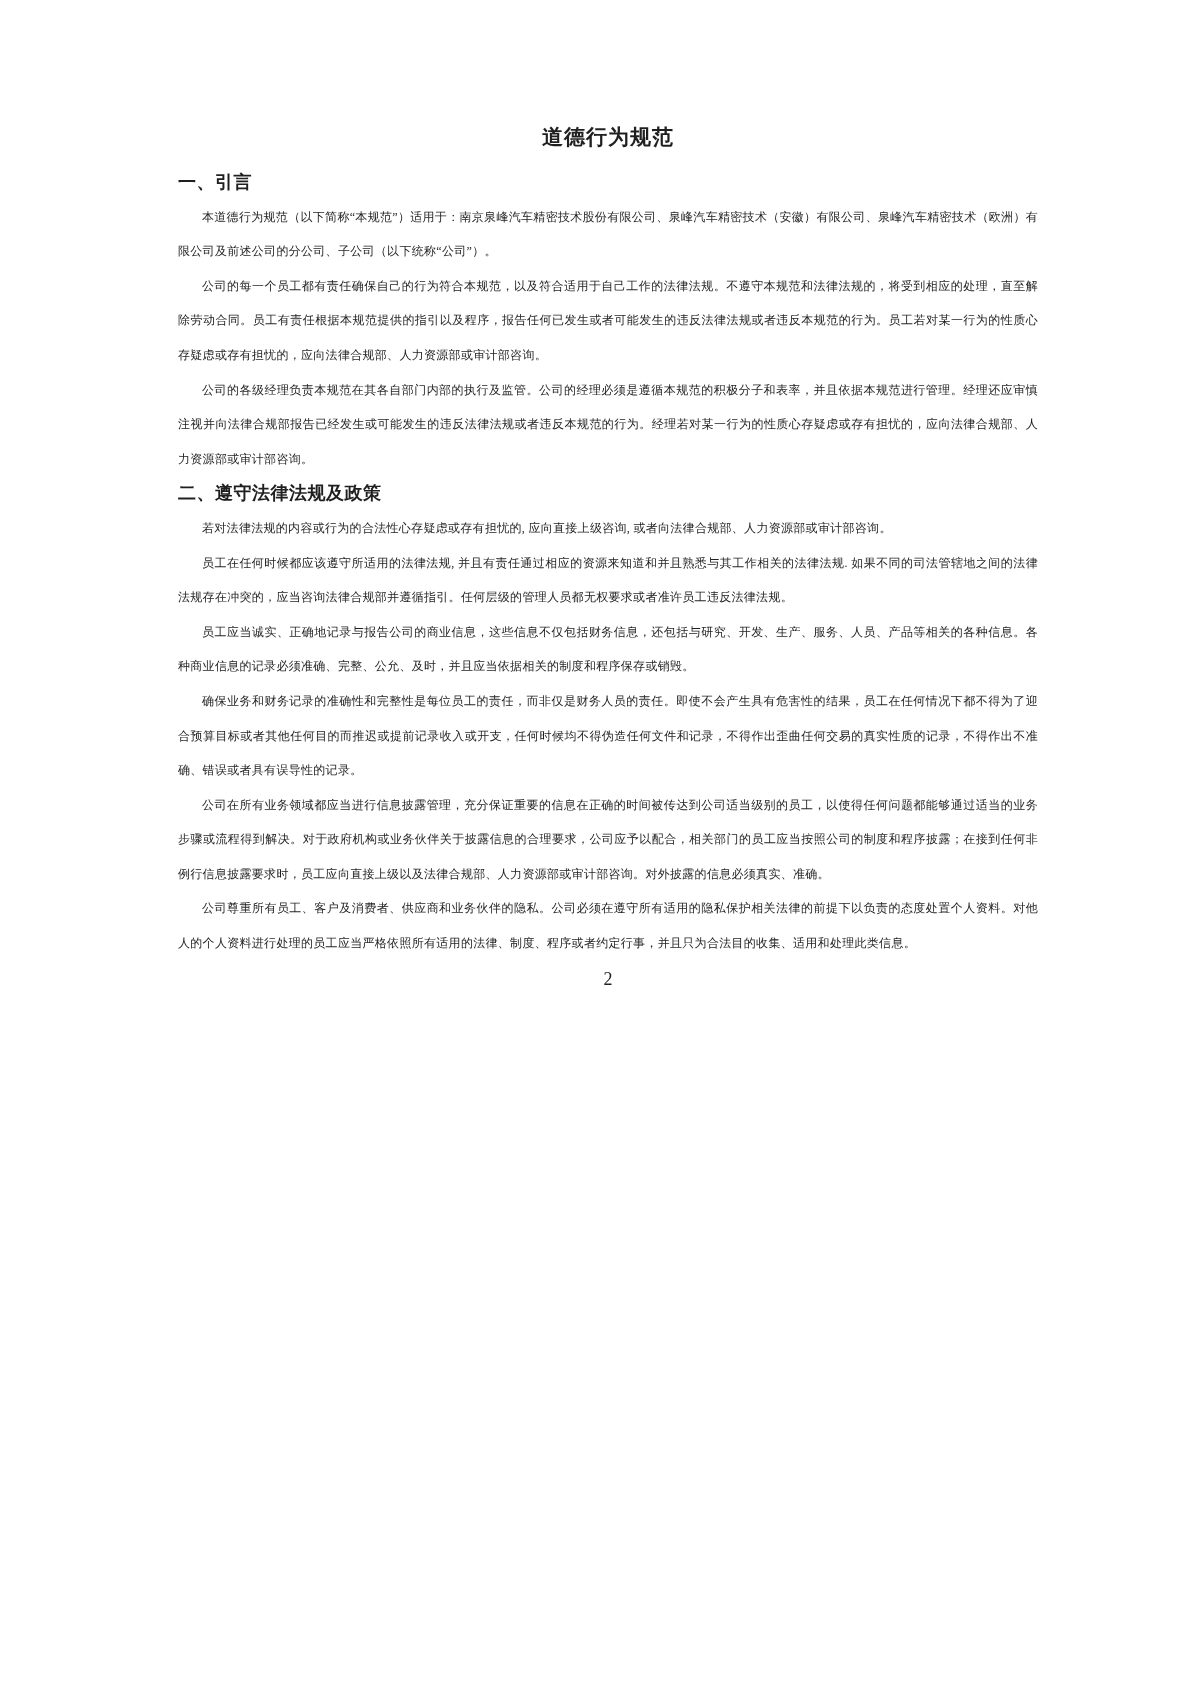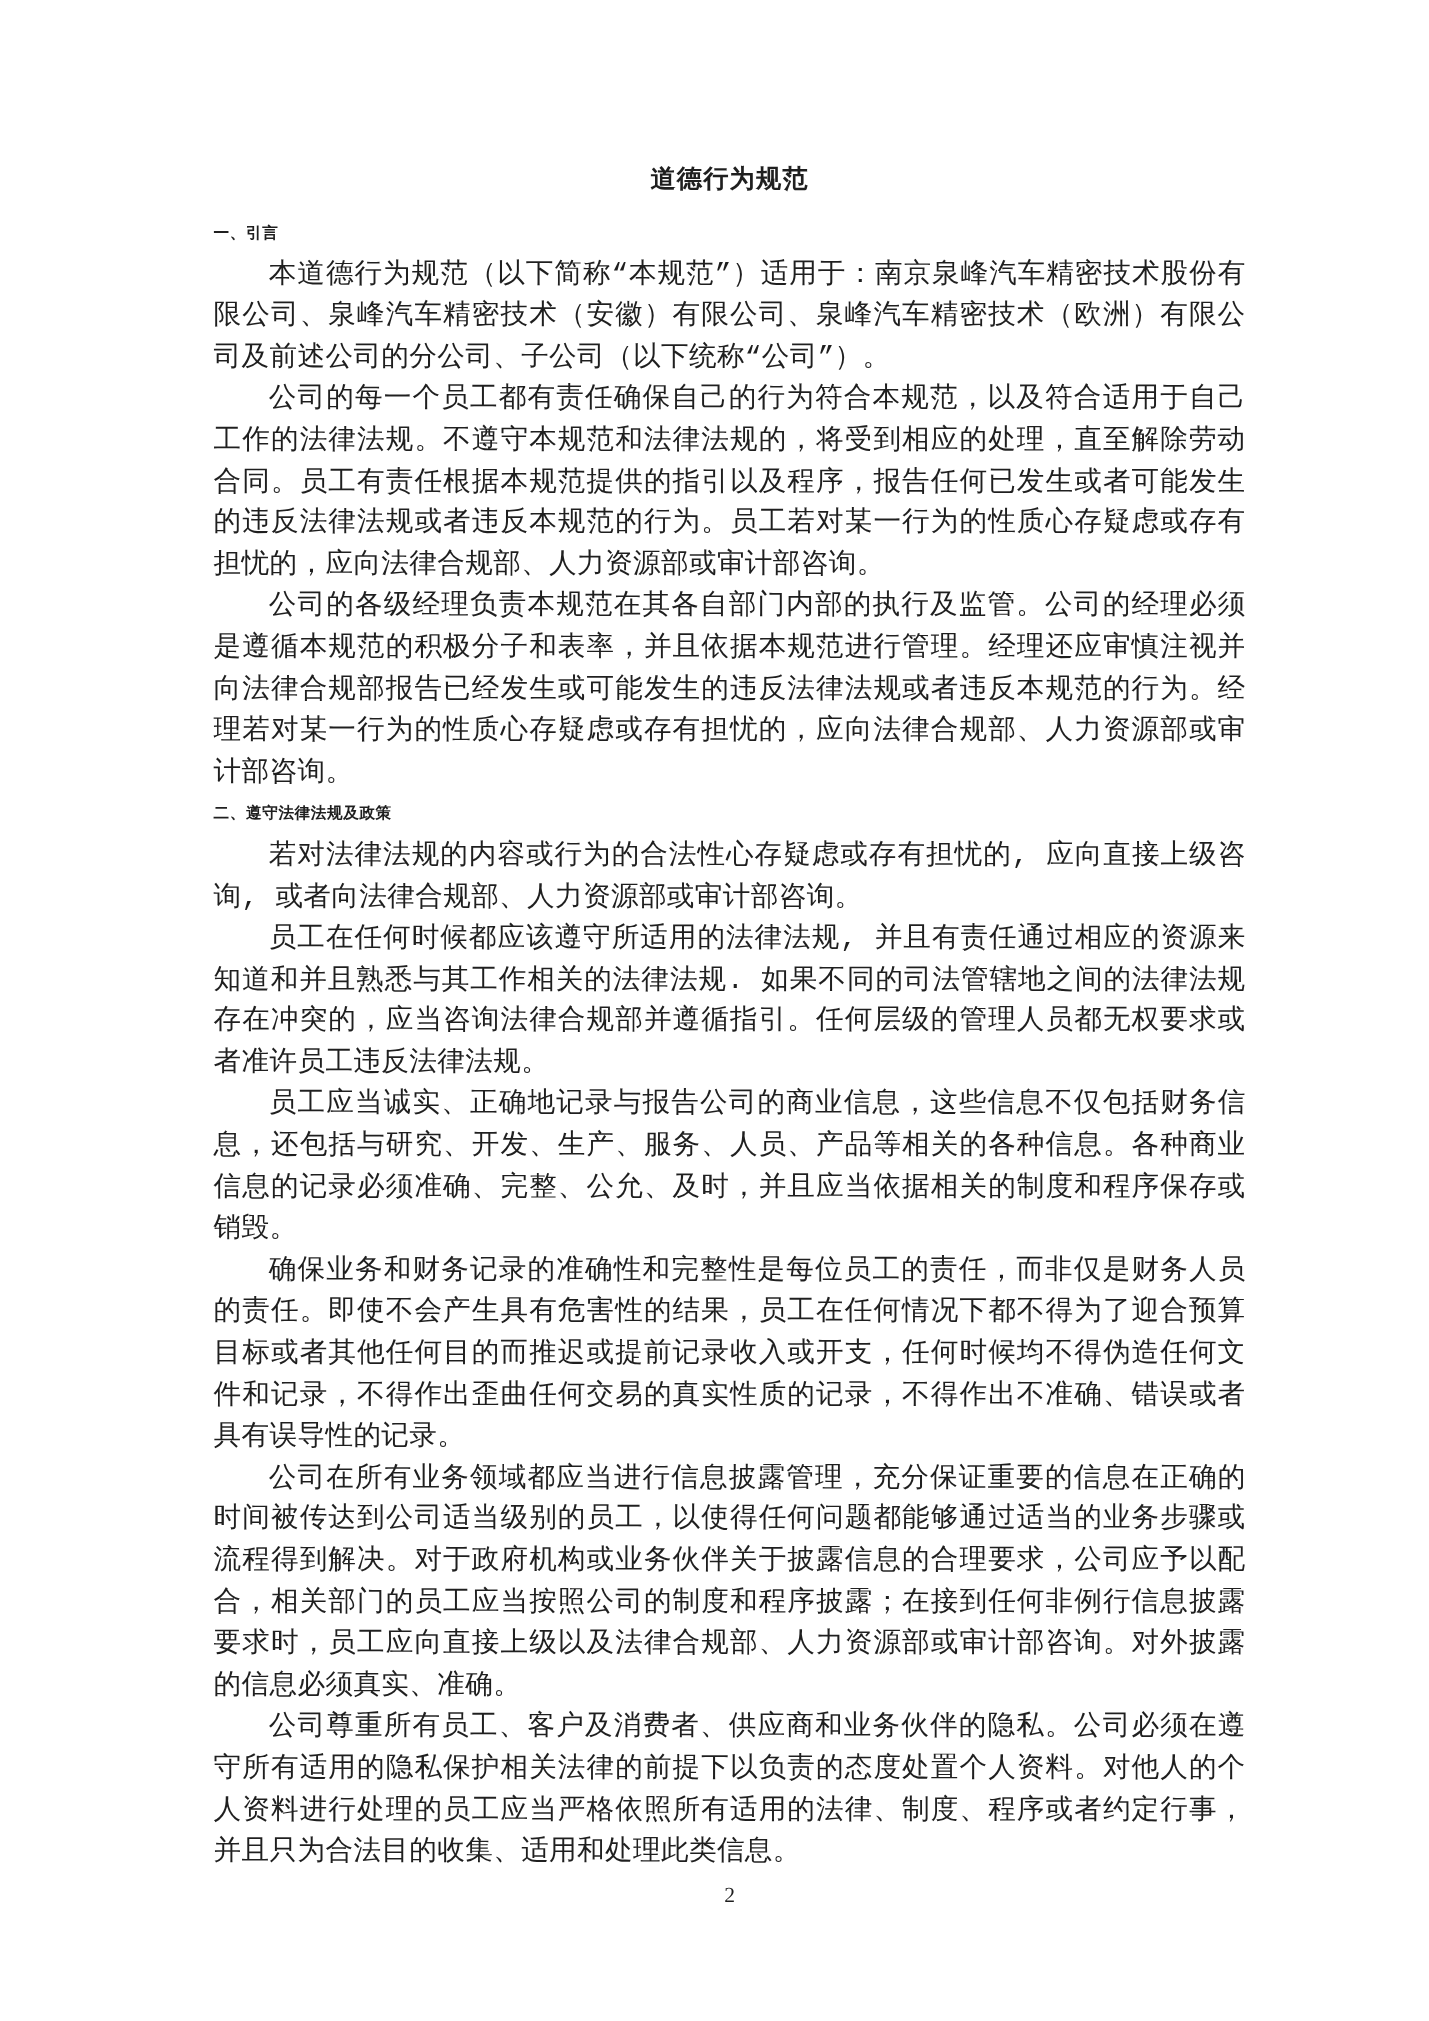--- a/index.html
+++ b/index.html
@@ -12,48 +12,47 @@
     width: 1191px;
     height: 1684px;
     background: #ffffff;
     color: #1f1f1f;
     font-family: "Liberation Serif", "DejaVu Serif", serif;
     overflow: hidden;
   }
   .content {
     position: absolute;
     left: 178px;
-    top: 134px;
+    top: 122px;
     width: 860px;
   }
   .doc-title {
     font-size: 21px;
     font-weight: 700;
     text-align: center;
     margin: 0 0 13px 0;
     line-height: 30px;
     letter-spacing: 1px;
   }
   .sec-heading {
-    font-size: 13px;
+    font-size: 18px;
     font-weight: 700;
     margin: 0;
     line-height: 34.6px;
     letter-spacing: 0.5px;
   }
   .para {
-    font-size: 23px;
+    font-size: 12px;
     margin: 0;
     text-indent: 2em;
     text-align: justify;
     text-justify: inter-character;
     line-height: 34.6px;
     letter-spacing: 0.3px;
     word-break: break-all;
-    font-family: Liberation Mono, monospace;
   }
   .page-number {
     text-align: center;
     font-size: 18px;
     line-height: 30px;
     margin-top: 3px;
   }
 </style>
 </head>
 <body>

